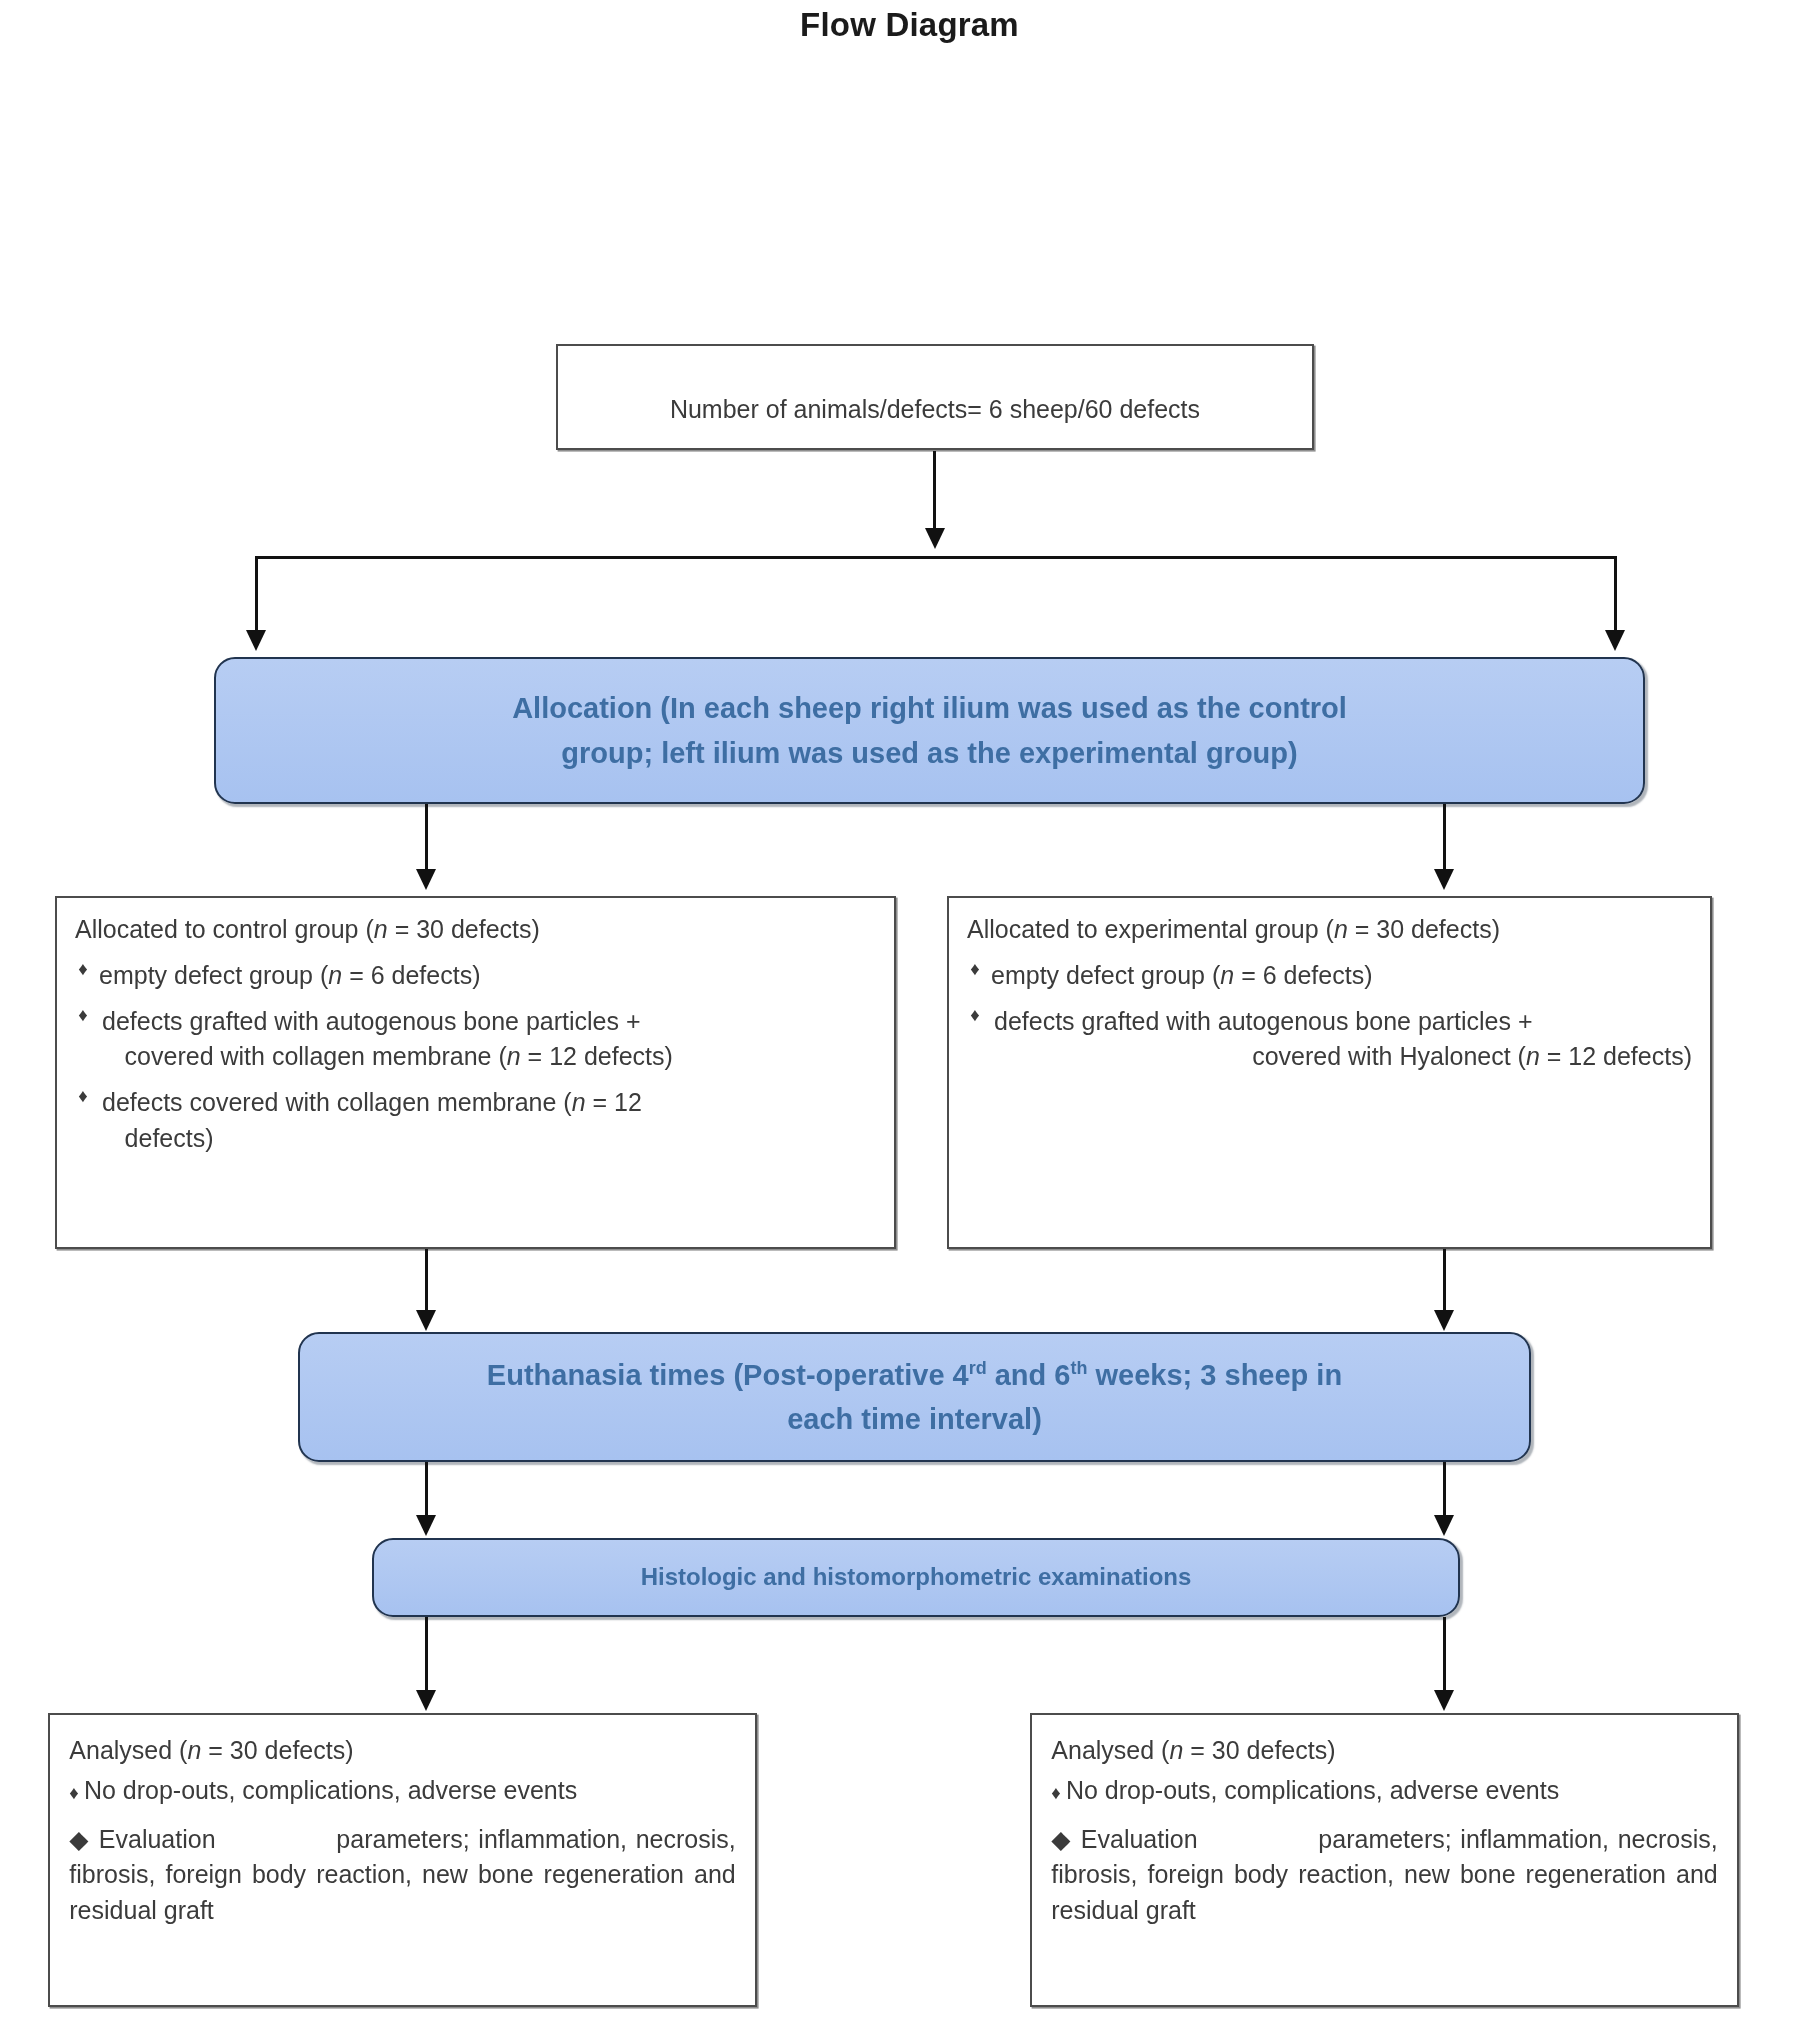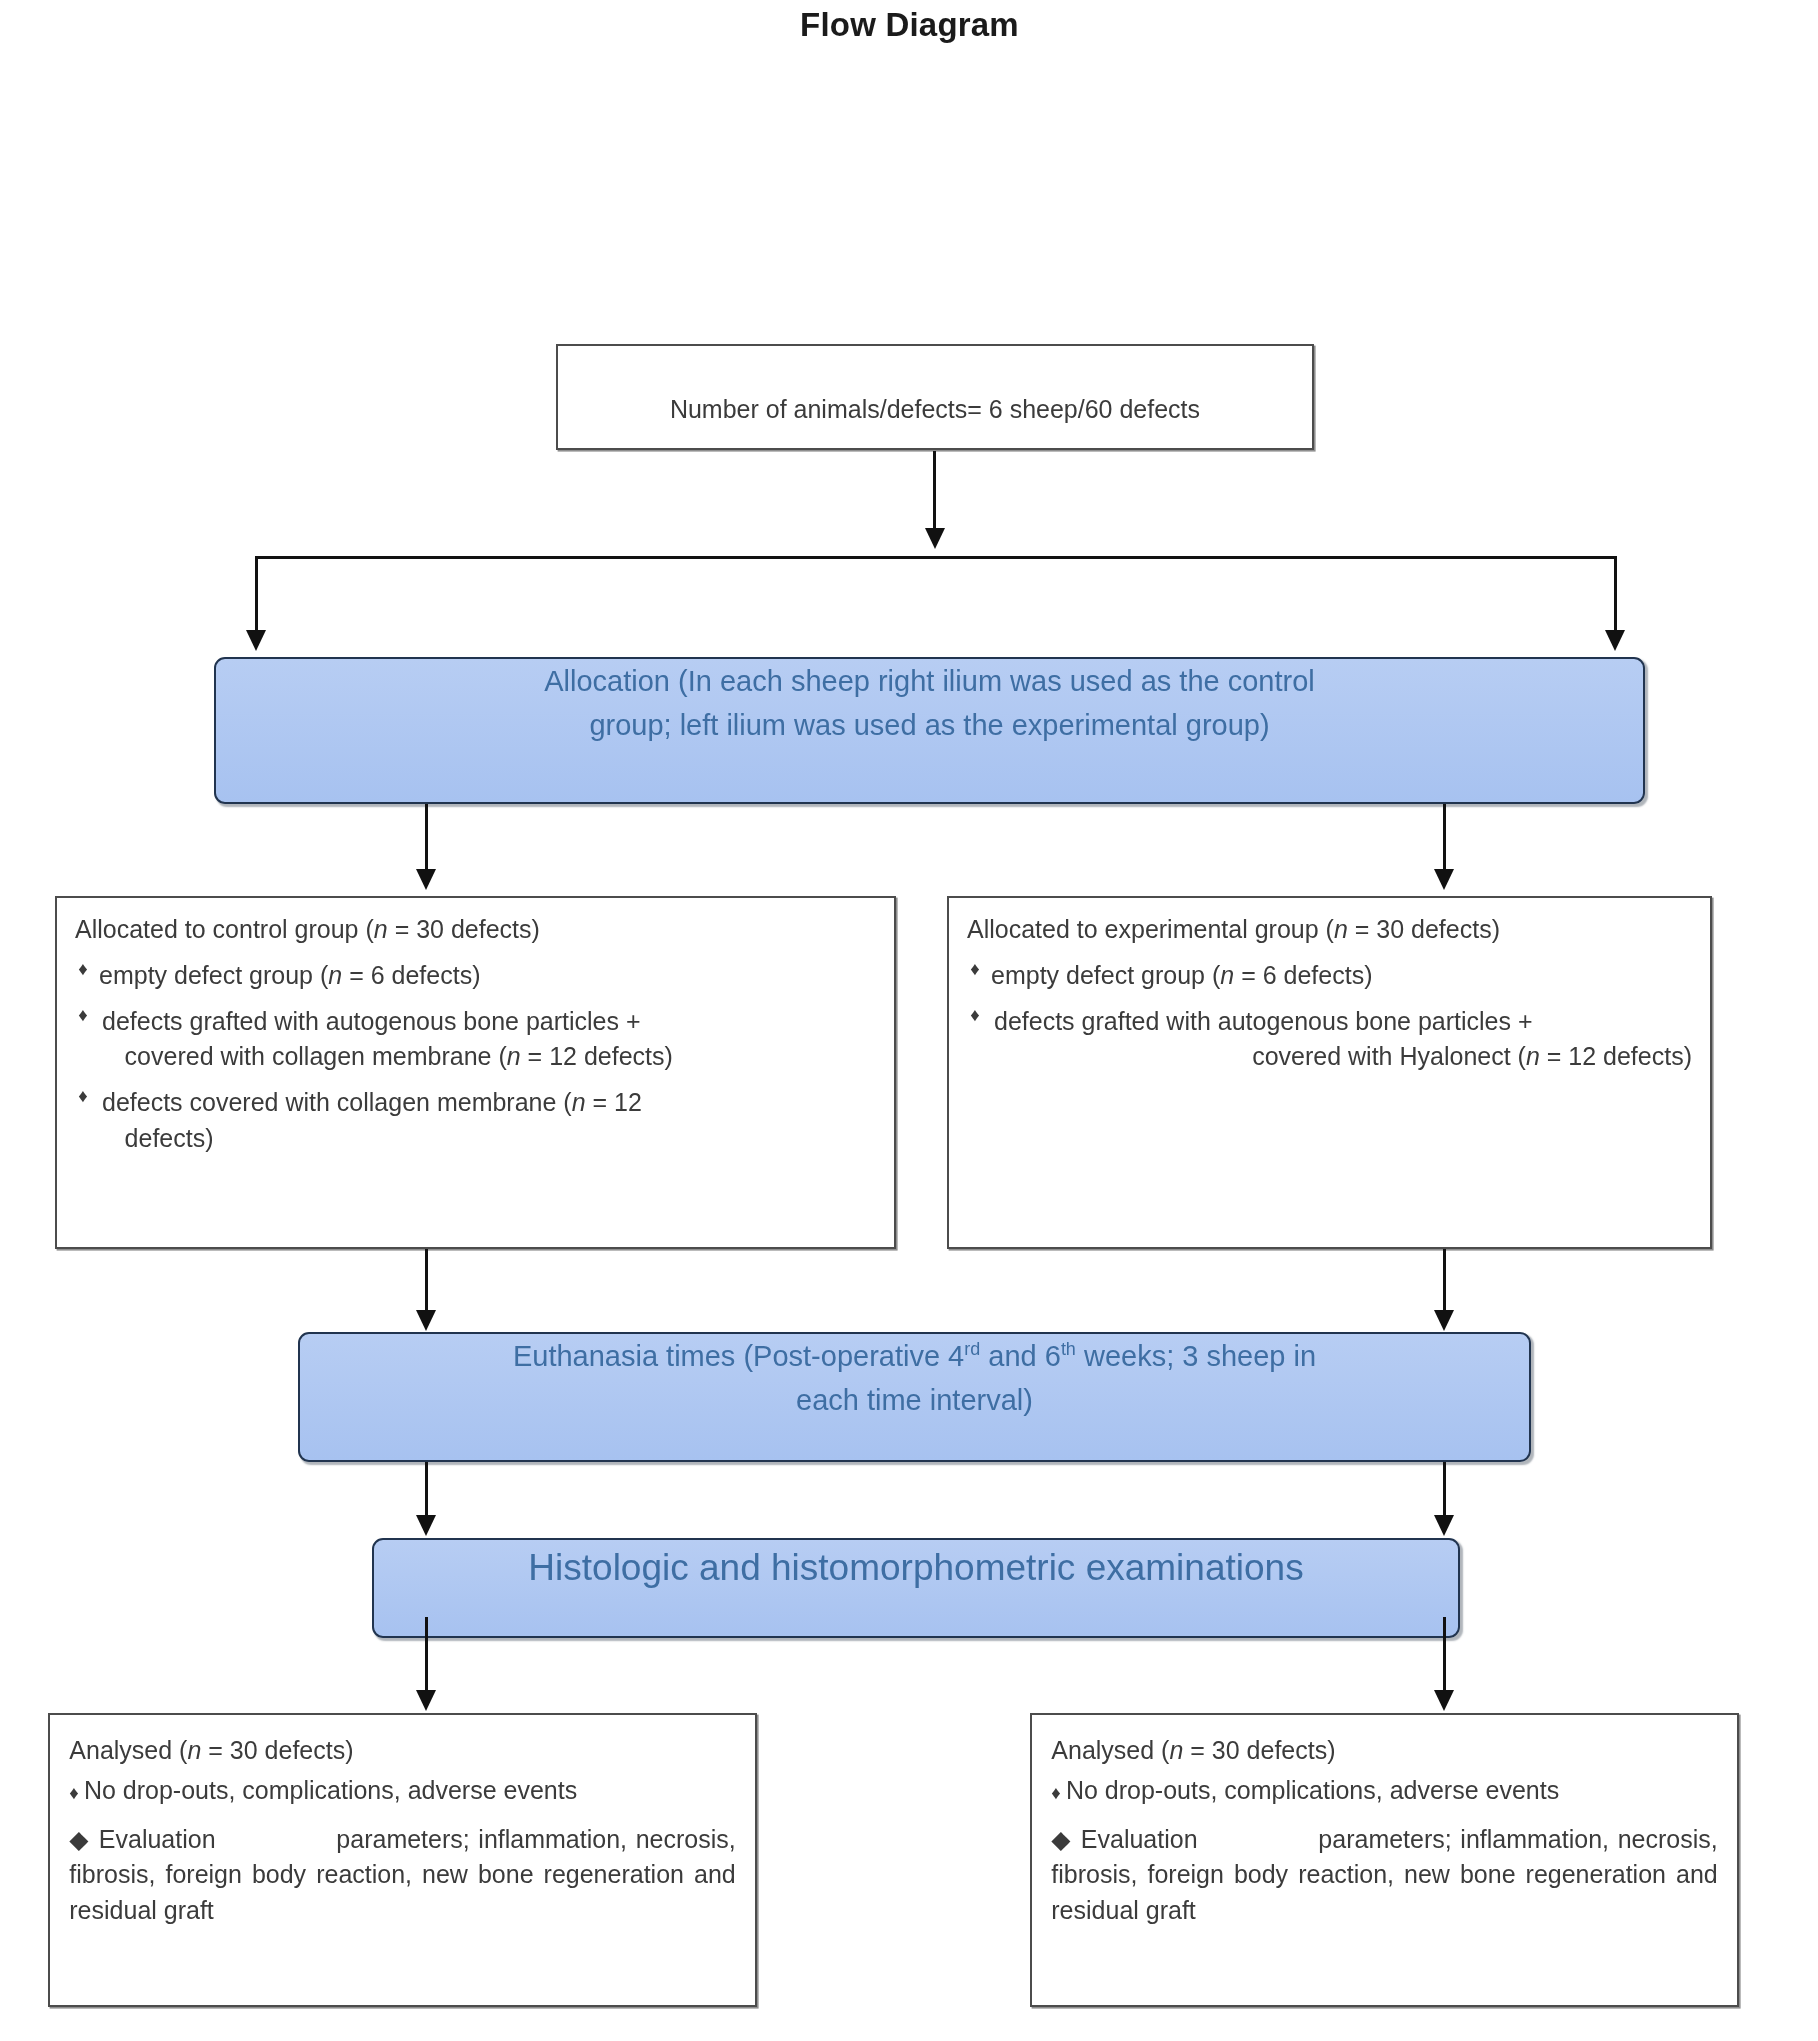--- a/index.html
+++ b/index.html
@@ -24,26 +24,26 @@
     box-shadow:1.6px 1.6px 0 0 #8f8f8f;
     color:#3b3b3b;
   }
   .pbox .inner{padding:14.5px 18px;}
 
   
   .bbox{
     position:absolute;box-sizing:border-box;
     background:linear-gradient(#b7cdf3,#a7c2f0);
     border:2.4px solid #21344f;
-    border-radius:11px;
+    border-radius:21px;
     box-shadow:2.4px 2.4px 1.6px 0 rgba(80,90,105,.45);
     color:#3e6ea3;
-    display:flex;align-items:flex-start;justify-content:center;
+    display:flex;align-items:center;justify-content:center;
     text-align:center;
-    font-weight:normal;
+    font-weight:bold;
   }
   .bbox span.t{display:block;line-height:1.52;padding:0 21px;}
   sup{font-size:.62em;vertical-align:super;line-height:0;}
 
   
   .hdr{font-size:25px;line-height:1.35;margin:0 0 11.3px 0;color:#3b3b3b;}
   .blist{margin:0;padding:0;list-style:none;}
   .blist li{
     font-size:25px;line-height:1.42;color:#3b3b3b;
     padding-left:24px;position:relative;margin-bottom:10.5px;
@@ -147,21 +147,21 @@
       <span><span>Euthanasia times (Post-operative 4</span><sup>rd</sup><span> and 6</span><sup>th</sup><span> weeks; 3 sheep in</span></span><br>
       <span>each time interval)</span>
     </span>
   </div>
 
   <div class="vline" style="left:425px;top:1462px;height:60px;"></div>
   <div class="arrow" style="left:416px;top:1515px;"></div>
   <div class="vline" style="left:1443px;top:1462px;height:60px;"></div>
   <div class="arrow" style="left:1434px;top:1515px;"></div>
 
-  <div class="bbox" style="left:372px;top:1538px;width:1088px;height:100px;font-size:37px;">
+  <div class="bbox" style="left:372px;top:1538px;width:1088px;height:79px;font-size:24px;">
     <span class="t">Histologic and histomorphometric examinations</span>
   </div>
 
   <div class="vline" style="left:425px;top:1617px;height:77px;"></div>
   <div class="arrow" style="left:416px;top:1690px;"></div>
   <div class="vline" style="left:1443px;top:1617px;height:77px;"></div>
   <div class="arrow" style="left:1434px;top:1690px;"></div>
 
   <div class="pbox" style="left:48px;top:1713px;width:709px;height:294px;">
     <div class="inner" style="padding:18px 19.3px;">

